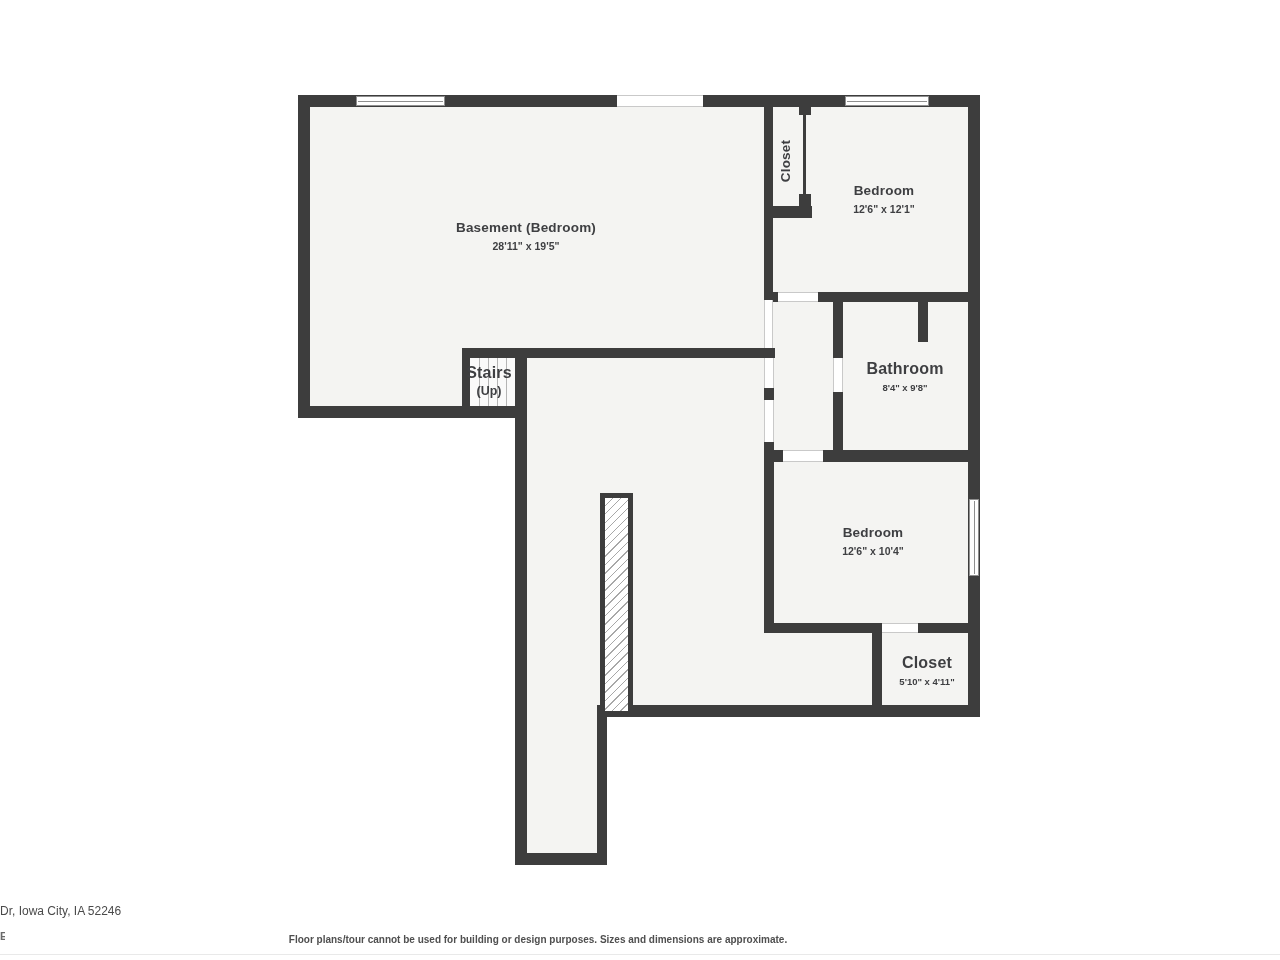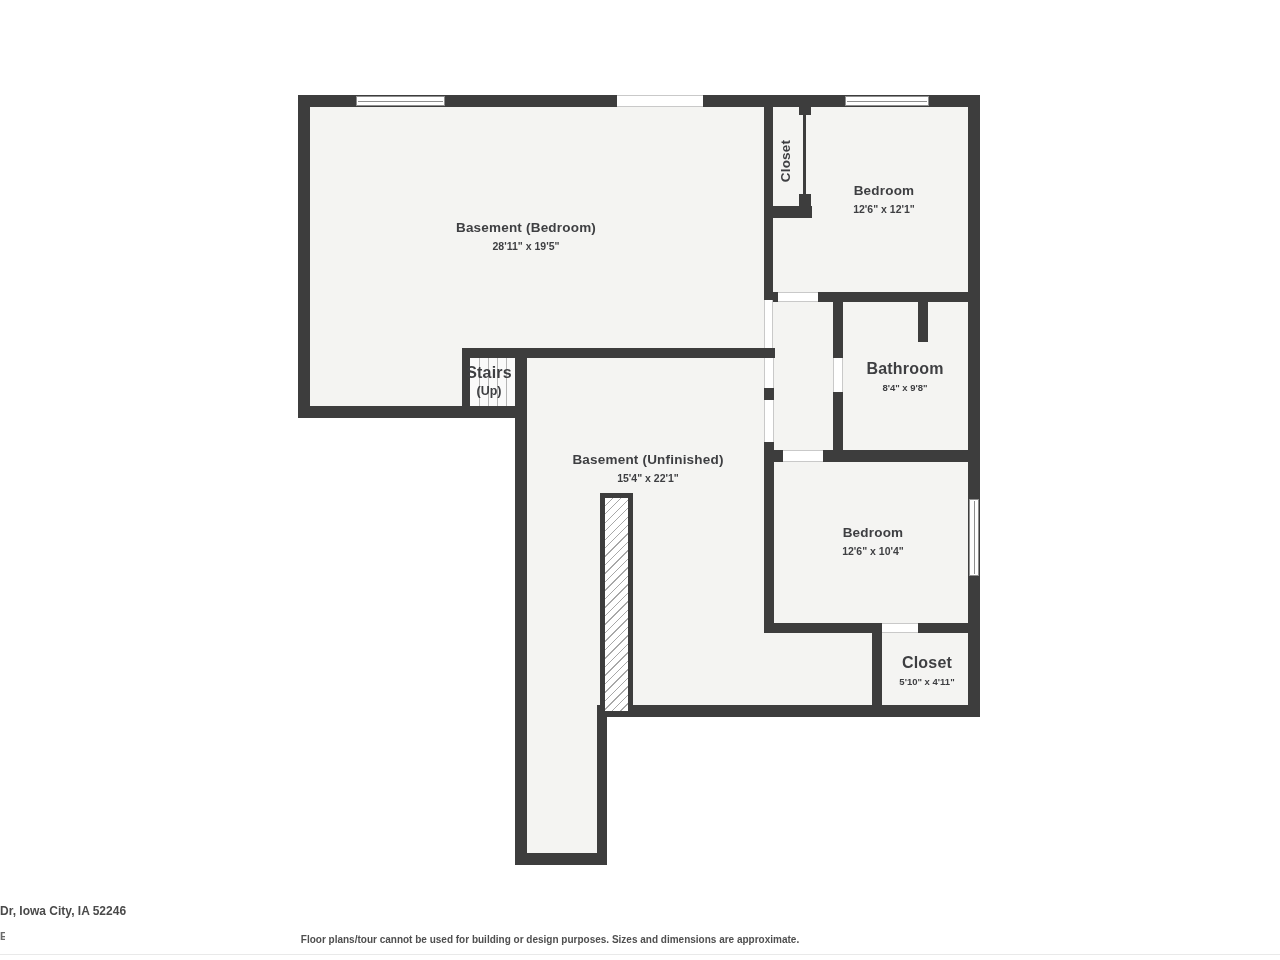--- a/index.html
+++ b/index.html
@@ -19,23 +19,23 @@
   .room-label.vertical{transform:translate(-50%,-50%) rotate(-90deg);}
   .rname{font-size:13.5px;font-weight:bold;letter-spacing:.2px;}
   .rdims{font-size:10.5px;font-weight:bold;margin-top:3px;}
   .sm .rname{font-size:16px;}
   .sm .rdims{font-size:9.5px;}
   .stairs-label .rdims{font-size:12.5px;margin-top:1px;}
   .stairs-box{position:absolute;left:470px;top:358px;width:45px;height:48px;background:#fafafa;}
   .tread{position:absolute;top:0;bottom:0;width:1px;background:#b5b5b5;}
   .hatch{position:absolute;left:600px;top:493px;width:33px;height:223px;box-sizing:border-box;border:5px solid #3d3d3d;
          background:repeating-linear-gradient(135deg,#ffffff 0px,#ffffff 5px,#a8a8a8 5px,#a8a8a8 6px);}
-  .address{position:absolute;left:0px;top:904px;font-size:12px;font-weight:bold;color:#4a4a4a;white-space:nowrap;}
+  .address{position:absolute;left:0px;top:904px;font-size:12px;font-weight:normal;color:#4a4a4a;white-space:nowrap;}
   .fragment{position:absolute;left:0px;top:930px;width:5px;height:13px;overflow:hidden;font-size:11px;font-weight:bold;color:#6a6a6a;}
-  .disclaimer{position:absolute;left:12px;top:934px;width:1076px;text-align:center;font-size:10px;font-weight:bold;color:#4f4f4f;}
+  .disclaimer{position:absolute;left:0px;top:934px;width:1076px;text-align:center;font-size:10px;font-weight:bold;color:#4f4f4f;}
   .hairline{position:absolute;left:0px;top:954px;width:1280px;height:1px;background:#e9e9e9;}
 </style>
 </head>
 <body>
 
 <div class="abs" style="left:0;top:0;width:1280px;height:960px;">
 
   <div class="floor" style="left:304px;top:100px;width:670px;height:252px;"></div>
   <div class="floor" style="left:304px;top:100px;width:219px;height:312px;"></div>
   <div class="floor" style="left:521px;top:352px;width:250px;height:360px;"></div>
@@ -107,24 +107,20 @@
     <div class="rname">Closet</div>
   </div>
   <div class="room-label" style="left:884px;top:199px;">
     <div class="rname">Bedroom</div>
     <div class="rdims">12'6" x 12'1"</div>
   </div>
   <div class="room-label sm" style="left:905px;top:376px;">
     <div class="rname">Bathroom</div>
     <div class="rdims">8'4" x 9'8"</div>
   </div>
-  <div class="room-label" style="left:648px;top:468px;">
-    <div class="rname">Basement (Unfinished)</div>
-    <div class="rdims">15'4" x 22'1"</div>
-  </div>
   <div class="room-label" style="left:873px;top:541px;">
     <div class="rname">Bedroom</div>
     <div class="rdims">12'6" x 10'4"</div>
   </div>
   <div class="room-label sm" style="left:927px;top:670px;">
     <div class="rname">Closet</div>
     <div class="rdims">5'10" x 4'11"</div>
   </div>
   <div class="room-label sm stairs-label" style="left:489px;top:381px;">
     <div class="rname">Stairs</div>

